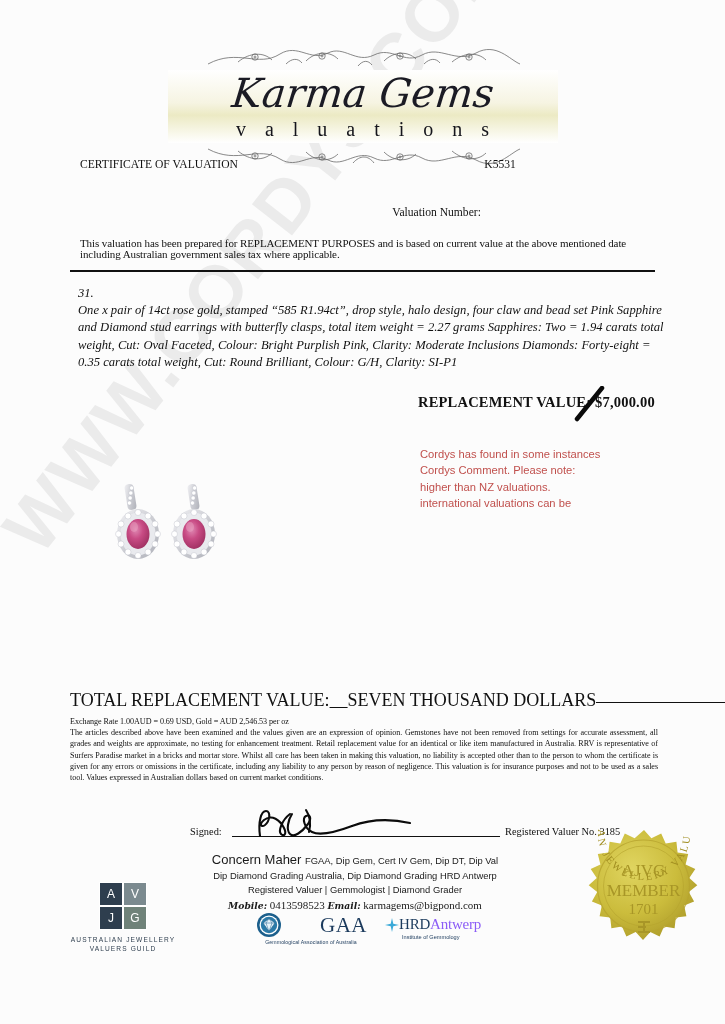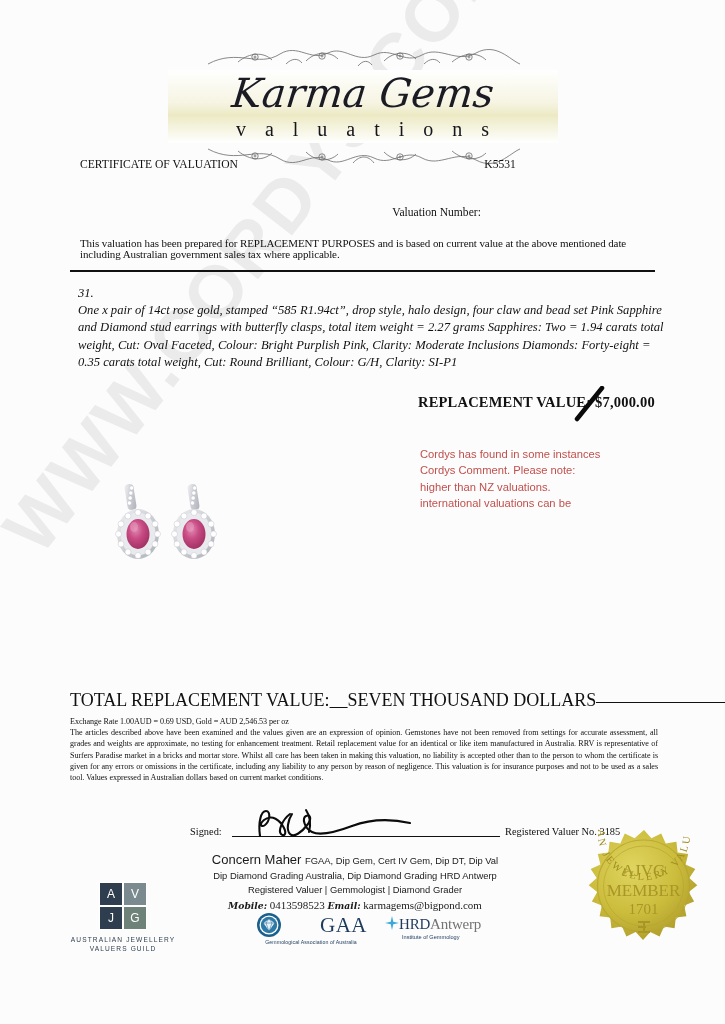--- a/index.html
+++ b/index.html
@@ -289,32 +289,32 @@
     font-size: 5.2px;
     letter-spacing: 0.1px;
     color: #1b3a5c;
     text-align: center;
   }
   #hrd-logo {
     position: absolute;
     left: 385px; top: 916px;
     z-index: 3;
   }
-  .hrd-row { display: flex; }
+  .hrd-row { display: flex; align-items: center; }
   .hrd-star { width: 14px; height: 14px; }
   .hrd-hrd {
     font-family: "Liberation Serif", serif;
     font-size: 15px;
     color: #1b3a5c;
     letter-spacing: -0.2px;
   }
   .hrd-ant {
     font-family: "Liberation Serif", serif;
     font-size: 15px;
-    color: #737373;
+    color: #8b5cf6;
     letter-spacing: -0.2px;
   }
   .hrd-sub {
     font-family: "Liberation Sans", sans-serif;
     font-size: 5.6px;
     color: #1b3a5c;
     margin-left: 17px;
     margin-top: 1px;
   }
   

